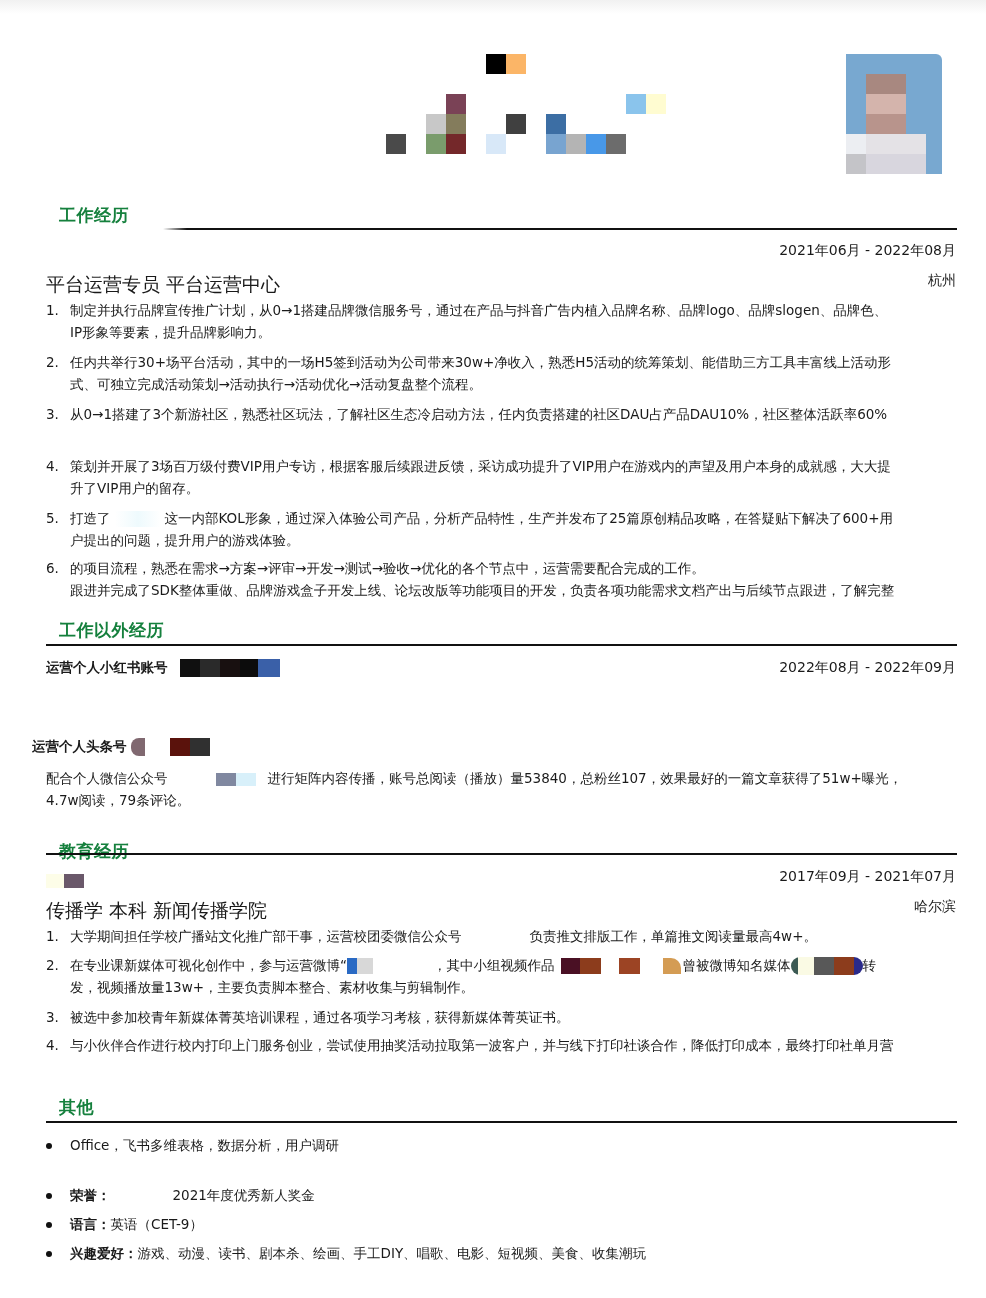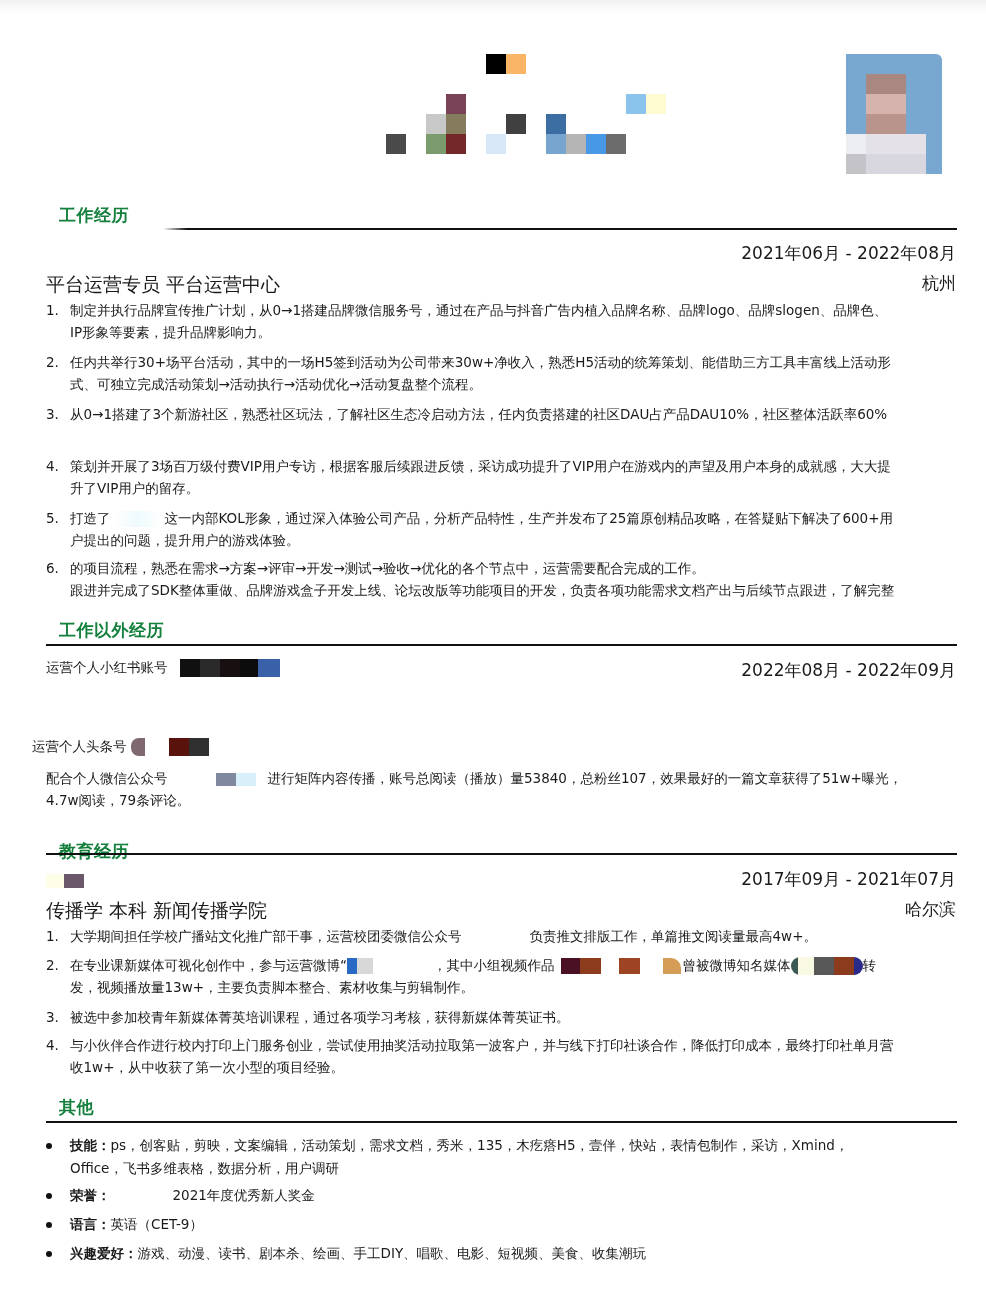--- a/index.html
+++ b/index.html
@@ -9,22 +9,22 @@
       color: #1a1a1a; font-size: 13.5px;
     }
     .topfade { position: absolute; left: 0; top: 0; width: 986px; height: 14px;
       background: linear-gradient(#f1f1f1, #ffffff); }
     .pix { position: absolute; }
     .photo { position: absolute; left: 846px; top: 54px; width: 100px; height: 120px; }
     .sec-title { position: absolute; left: 46px; font-weight: bold; font-size: 17px; color: #15803d; letter-spacing: 0.5px; margin-left: 13px; }
     .rule { position: absolute; left: 46px; width: 911px; height: 2px; background: #111; }
     .rule.first { left: 163px; width: 794px; background: linear-gradient(90deg, rgba(17,17,17,0) 0px, #111 24px, #111 100%); }
     .line { position: absolute; white-space: nowrap; font-size: 19px; }
-    .right { position: absolute; right: 30px; white-space: nowrap; font-size: 17px; }
-    .sub-title { font-weight: normal; font-size: 13.5px; }
+    .right { position: absolute; right: 30px; white-space: nowrap; font-size: 14px; }
+    .sub-title { font-weight: bold; font-size: 13.5px; }
     .item { position: absolute; left: 46px; width: 912px; font-size: 13.5px; line-height: 22px; }
     .item .num { position: absolute; left: 0; top: 0; width: 20px; }
     .item .txt { position: absolute; left: 24px; top: 0; width: 890px; }
     .para { position: absolute; left: 46px; width: 910px; font-size: 13.5px; line-height: 22px; }
     .bullet { position: absolute; left: 46px; width: 900px; font-size: 13.5px; line-height: 23px; }
     .bullet .dot { position: absolute; left: 0; top: 9px; width: 6px; height: 6px; border-radius: 50%; background: #111; }
     .bullet .body { position: absolute; left: 24px; top: 0; width: 876px; }
     .bullet b { font-weight: bold; }
     .redact { display: inline-block; vertical-align: middle; height: 16px; }
   </style>
@@ -163,31 +163,29 @@
 <div class="item" style="top:1006px; height:22px">
   <span class="num">3.</span>
   <div class="txt">
     <div>被选中参加校青年新媒体菁英培训课程，通过各项学习考核，获得新媒体菁英证书。</div>
   </div>
 </div>
 <div class="item" style="top:1034px; height:44px">
   <span class="num">4.</span>
   <div class="txt">
     <div>与小伙伴合作进行校内打印上门服务创业，尝试使用抽奖活动拉取第一波客户，并与线下打印社谈合作，降低打印成本，最终打印社单月营</div>
-    <div>收1w+，从中收获了第一次小型的项目经验。</div>
   </div>
 </div>
 
 <div class="sec-title" style="top:1096px">其他</div>
 <div class="rule" style="top:1121px"></div>
 
 <div class="bullet" style="top:1134px; height:46px">
   <span class="dot"></span>
   <div class="body">
-    <div><b>技能：</b><span>ps，创客贴，剪映，文案编辑，活动策划，需求文档，秀米，135，木疙瘩H5，壹伴，快站，表情包制作，采访，Xmind，</span></div>
     <div>Office，飞书多维表格，数据分析，用户调研</div>
   </div>
 </div>
 <div class="bullet" style="top:1184px; height:23px">
   <span class="dot"></span>
   <div class="body"><b>荣誉：</b><span style="display:inline-block; width:62px"></span><span>2021年度优秀新人奖金</span></div>
 </div>
 <div class="bullet" style="top:1213px; height:23px">
   <span class="dot"></span>
   <div class="body"><b>语言：</b><span>英语（CET-9）</span></div>

